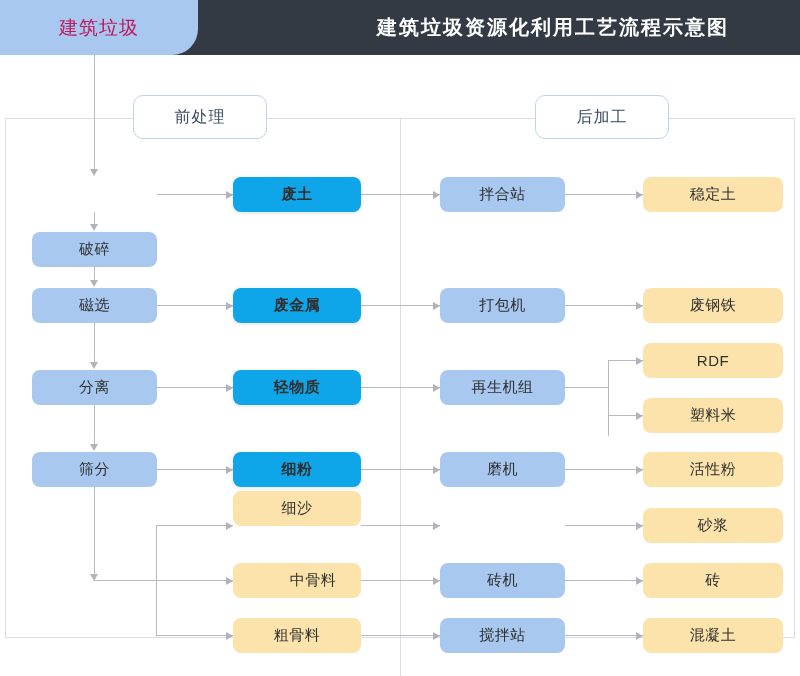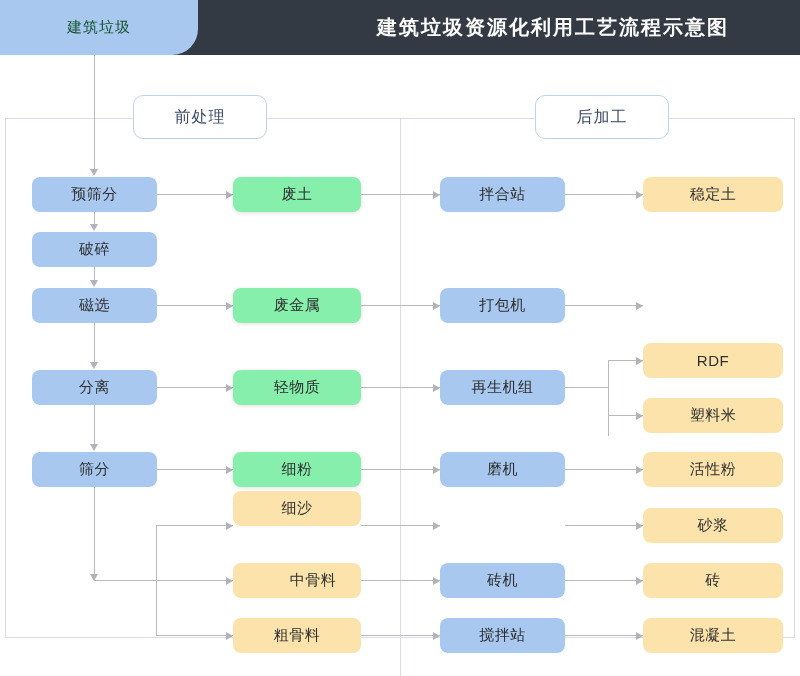--- a/index.html
+++ b/index.html
@@ -16,21 +16,21 @@
     position: absolute; left: 0; top: 0; width: 800px; height: 55px;
     background: #343a44;
   }
   .header-tab {
     position: absolute; left: 0; top: 0; width: 198px; height: 55px;
     background: #a8c8f0;
     border-bottom-right-radius: 26px;
     display: flex; align-items: center; justify-content: center;
   }
   .header-tab span {
-    color: #14532d; font-size: 15px; letter-spacing: 1px; font-weight: 400;
+    color: #be185d; font-size: 19px; letter-spacing: 1px; font-weight: 400;
   }
   .header-title {
     position: absolute; left: 198px; top: 0; width: 710px; height: 55px;
     display: flex; align-items: center; justify-content: center;
   }
   .header-title span {
     color: #ffffff; font-size: 20px; font-weight: bold; letter-spacing: 2px;
   }
 
   
@@ -62,21 +62,21 @@
   #stage-post { left: 535px; top: 95px; width: 134px; }
 
   
   .node {
     position: absolute; height: 35px; border-radius: 8px;
     display: flex; align-items: center; justify-content: center;
     font-size: 15px; color: #2f2f2f; letter-spacing: 0.5px;
     z-index: 4;
   }
   .node.blue   { background: #a8c8f0; }
-  .node.white  { background: #86efac; box-shadow: 0 1px 4px rgba(0,0,0,0.13); }
+  .node.white  { background: #0ea5e9; box-shadow: 0 1px 4px rgba(0,0,0,0.13); font-weight: bold; }
   .node.yellow { background: #fbe3ab; }
 
   
   .c1 { left: 32px;  width: 125px; }
   .c2 { left: 233px; width: 128px; }
   .c3 { left: 440px; width: 125px; }
   .c4 { left: 643px; width: 140px; text-align: right; }
 
   
   .ln { position: absolute; background: #b9b9c2; z-index: 2; }
@@ -183,23 +183,20 @@
   <div class="ln lh" style="left:565px; top:635px; width:78px;"></div>
   <div class="arrow-r" style="left:636px; top:632px;"></div>
 
   <div class="ln lh" style="left:565px; top:387px; width:44px;"></div>
   <div class="ln lv" style="left:608px; top:360px; height:76px;"></div>
   <div class="ln lh" style="left:608px; top:360px; width:35px;"></div>
   <div class="arrow-r" style="left:636px; top:357px;"></div>
   <div class="ln lh" style="left:608px; top:415px; width:35px;"></div>
   <div class="arrow-r" style="left:636px; top:412px;"></div>
 
-  <div class="node blue c1" style="top:177px;">
-    <span>预筛分</span>
-  </div>
   <div class="node blue c1" style="top:232px;">
     <span>破碎</span>
   </div>
   <div class="node blue c1" style="top:288px;">
     <span>磁选</span>
   </div>
   <div class="node blue c1" style="top:370px;">
     <span>分离</span>
   </div>
   <div class="node blue c1" style="top:452px;">
@@ -243,20 +240,23 @@
   <div class="node blue c3" style="top:563px;">
     <span>砖机</span>
   </div>
   <div class="node blue c3" style="top:618px;">
     <span>搅拌站</span>
   </div>
 
   <div class="node yellow c4" style="top:177px;">
     <span>稳定土</span>
   </div>
+  <div class="node yellow c4" style="top:288px;">
+    <span>废钢铁</span>
+  </div>
   <div class="node yellow c4" style="top:343px;">
     <span>RDF</span>
   </div>
   <div class="node yellow c4" style="top:398px;">
     <span>塑料米</span>
   </div>
   <div class="node yellow c4" style="top:452px;">
     <span>活性粉</span>
   </div>
   <div class="node yellow c4" style="top:508px;">

